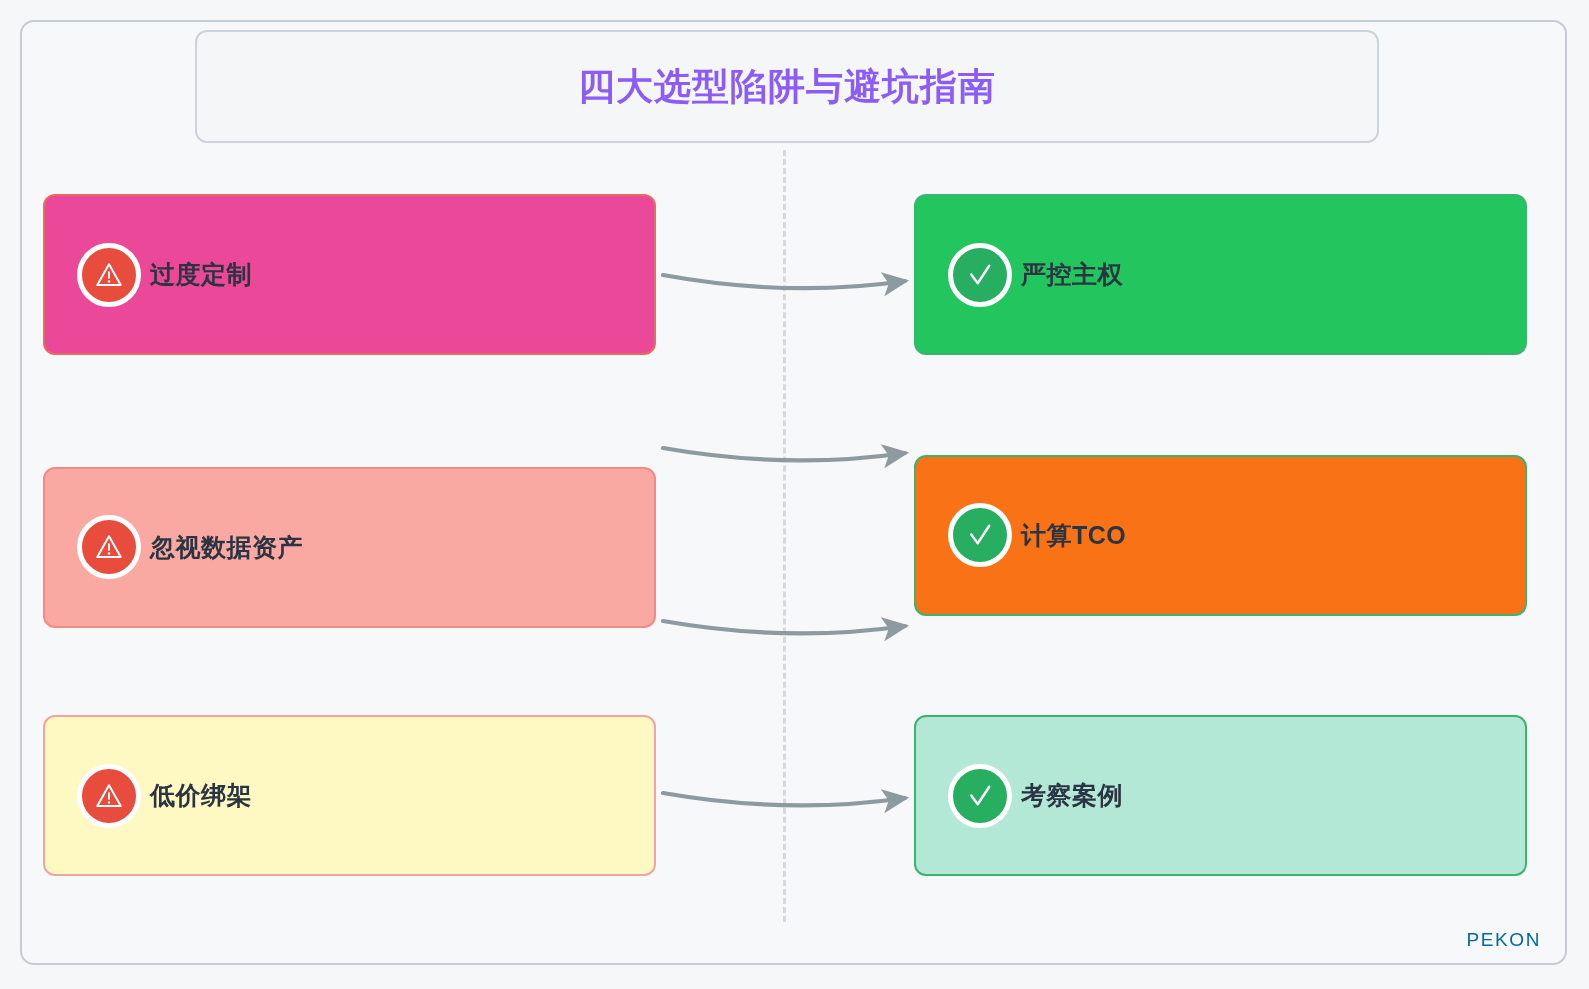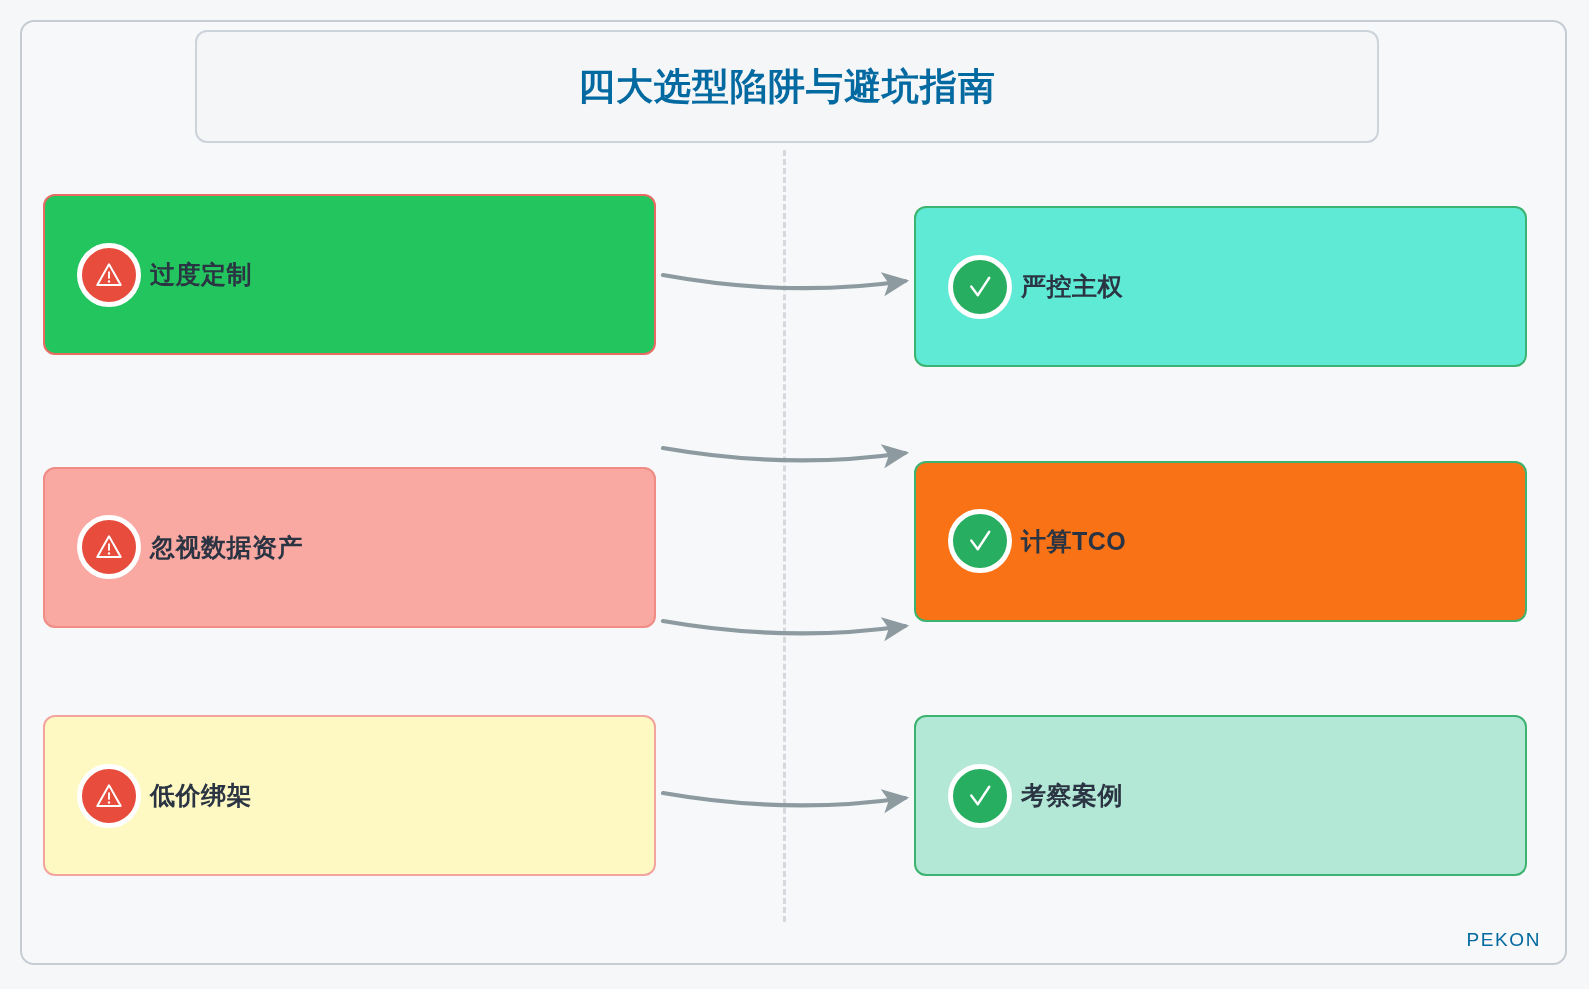--- a/index.html
+++ b/index.html
@@ -45,21 +45,21 @@
     border: 2px solid #cdd3da;
     border-radius: 12px;
     background: #f4f6f8;
     display: flex;
     align-items: center;
     justify-content: center;
   }
   .title-text {
     font-size: 37px;
     font-weight: 700;
-    color: #0369a1;
+    color: #8b5cf6;
     letter-spacing: 1px;
     line-height: 1;
   }
 
   
   .divider {
     position: absolute;
     left: 783px;
     top: 150px;
     width: 0;
@@ -85,29 +85,29 @@
     box-sizing: border-box;
     height: 161px;
     border-radius: 12px;
     display: flex;
     align-items: center;
     padding-left: 105px;
   }
 
   
   .card-risk { border: 2px solid transparent; }
-  .card-risk.lv1 { background: #22c55e; border-color: #e76a63; }
+  .card-risk.lv1 { background: #ec4899; border-color: #e76a63; }
   .card-risk.lv2 { background: #f9a8a2; border-color: #f08b85; margin-top: 24px; }
   .card-risk.lv3 { background: #fef9c3; border-color: #f4a49f; }
   .card-risk.lv4 { background: #fcd5d1; border-color: #f7bdb8; }
 
   
   .card-fix { border: 2px solid #3cb371; }
   .card-fix.lv1 { background: #63cfc0; }
-  .card-fix.lv2 { background: #5eead4; margin-top: 12px; }
+  .card-fix.lv2 { background: #22c55e; }
   .card-fix.lv3 { background: #f97316; }
   .card-fix.lv4 { background: #b4e8d6; }
 
   
   .badge {
     position: absolute;
     left: 32px;
     top: 50%;
     transform: translateY(-50%);
     width: 64px;

